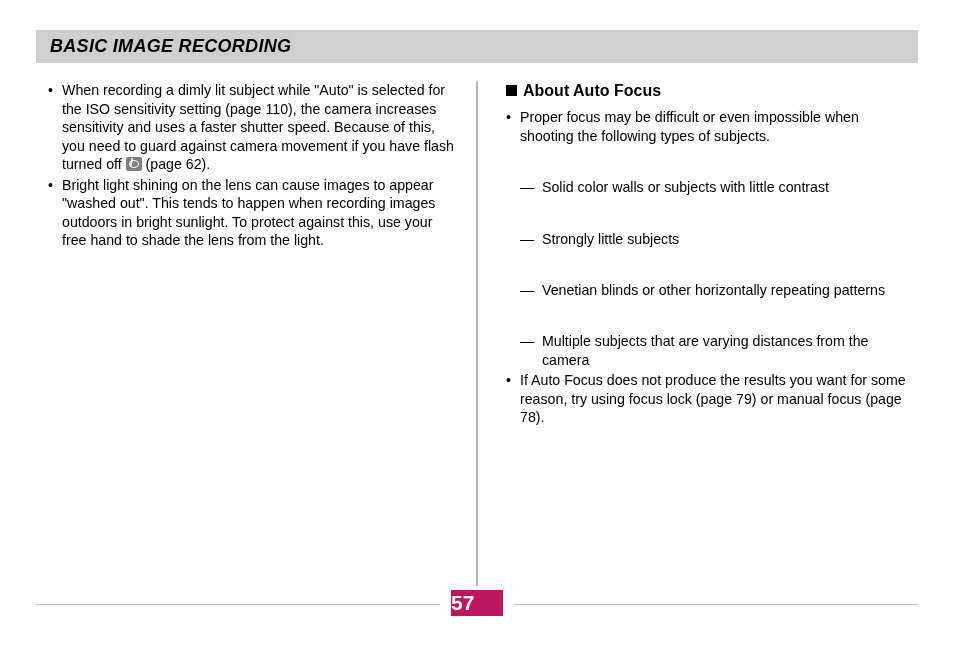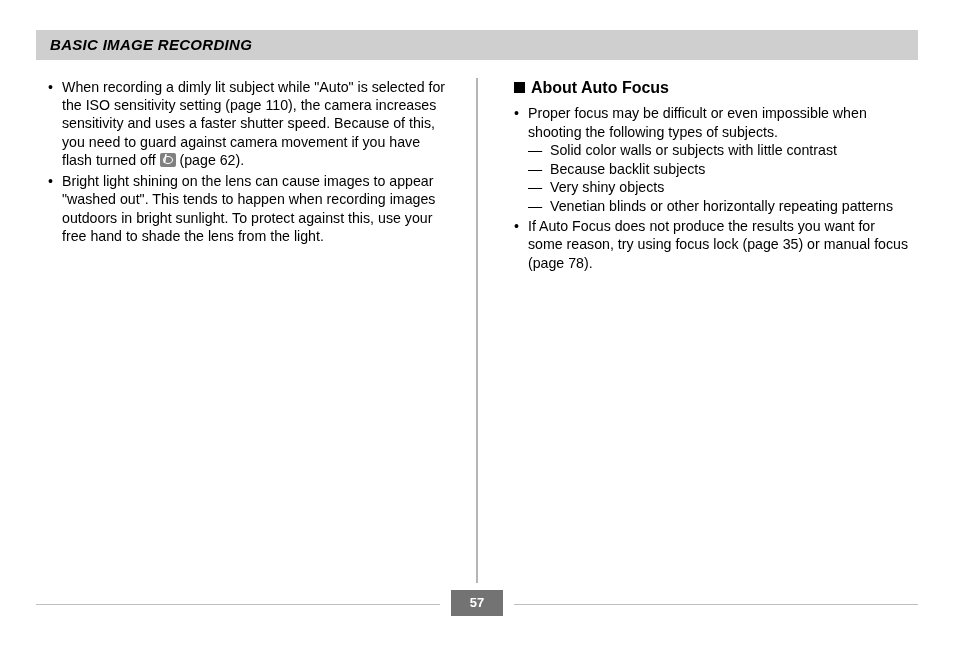--- a/index.html
+++ b/index.html
@@ -17,28 +17,28 @@
     position: relative;
     width: 954px;
     height: 646px;
     box-sizing: border-box;
     padding: 30px 36px 0 36px;
   }
   .section-bar {
     background: #cfcfcf;
     padding: 5px 10px 5px 14px;
     font-weight: bold;
-    font-size: 15px;
+    font-size: 18px;
     font-style: italic;
     letter-spacing: 0.3px;
     margin-bottom: 18px;
   }
   .columns {
     display: flex;
-    gap: 8px;
+    gap: 0;
   }
   .col {
     width: 50%;
     box-sizing: border-box;
   }
   .col-left  { padding: 0 20px 0 12px; }
   .col-right { padding: 0 6px 0 28px; }
   .divider {
     width: 2px;
     background: #b5b5b5;
@@ -74,20 +74,21 @@
     top: 0;
   }
   .dashes {
     margin: 0;
     padding: 0;
     list-style: none;
   }
   .dashes > li {
     position: relative;
     padding-left: 22px;
+    margin-top: 33px;
   }
   .dashes > li::before {
     content: "—";
     position: absolute;
     left: 0;
     top: 0;
   }
   .flash-icon {
     display: inline-block;
     width: 16px;
@@ -129,25 +130,24 @@
   }
   .footer-line.left  { left: 0;  width: 404px; }
   .footer-line.right { right: 0; width: 404px; }
   .page-badge {
     position: absolute;
     left: 50%;
     transform: translateX(-50%);
     top: -2px;
     width: 52px;
     height: 26px;
-    background: #737373;
+    background: #be185d;
     color: #fff;
     font-weight: bold;
-    font-size: 13px;
-    text-align: center;
+    font-size: 21px;
     line-height: 26px;
   }
 </style>
 </head>
 <body>
 
 <div class="page">
 
   <div class="section-bar">
     <span>BASIC IMAGE RECORDING</span>
@@ -173,27 +173,27 @@
     <div class="col col-right">
       <div class="subhead">
         <span class="blk"></span><span>About Auto Focus</span>
       </div>
 
       <ul class="bullets">
         <li>
           <span>Proper focus may be difficult or even impossible when shooting the following types of subjects.</span>
           <ul class="dashes">
             <li><span>Solid color walls or subjects with little contrast</span></li>
-            <li><span>Because backlit subjects</span></li>
-            <li><span>Very shiny objects</span></li>
+            <li><span>Strongly little subjects</span></li>
             <li><span>Venetian blinds or other horizontally repeating patterns</span></li>
+            <li><span>Multiple subjects that are varying distances from the camera</span></li>
           </ul>
         </li>
         <li>
-          <span>If Auto Focus does not produce the results you want for some reason, try using focus lock (page 35) or manual focus (page 78).</span>
+          <span>If Auto Focus does not produce the results you want for some reason, try using focus lock (page 79) or manual focus (page 78).</span>
         </li>
       </ul>
     </div>
 
   </div>
 
   <div class="footer">
     <div class="footer-line left"></div>
     <div class="footer-line right"></div>
     <div class="page-badge">

